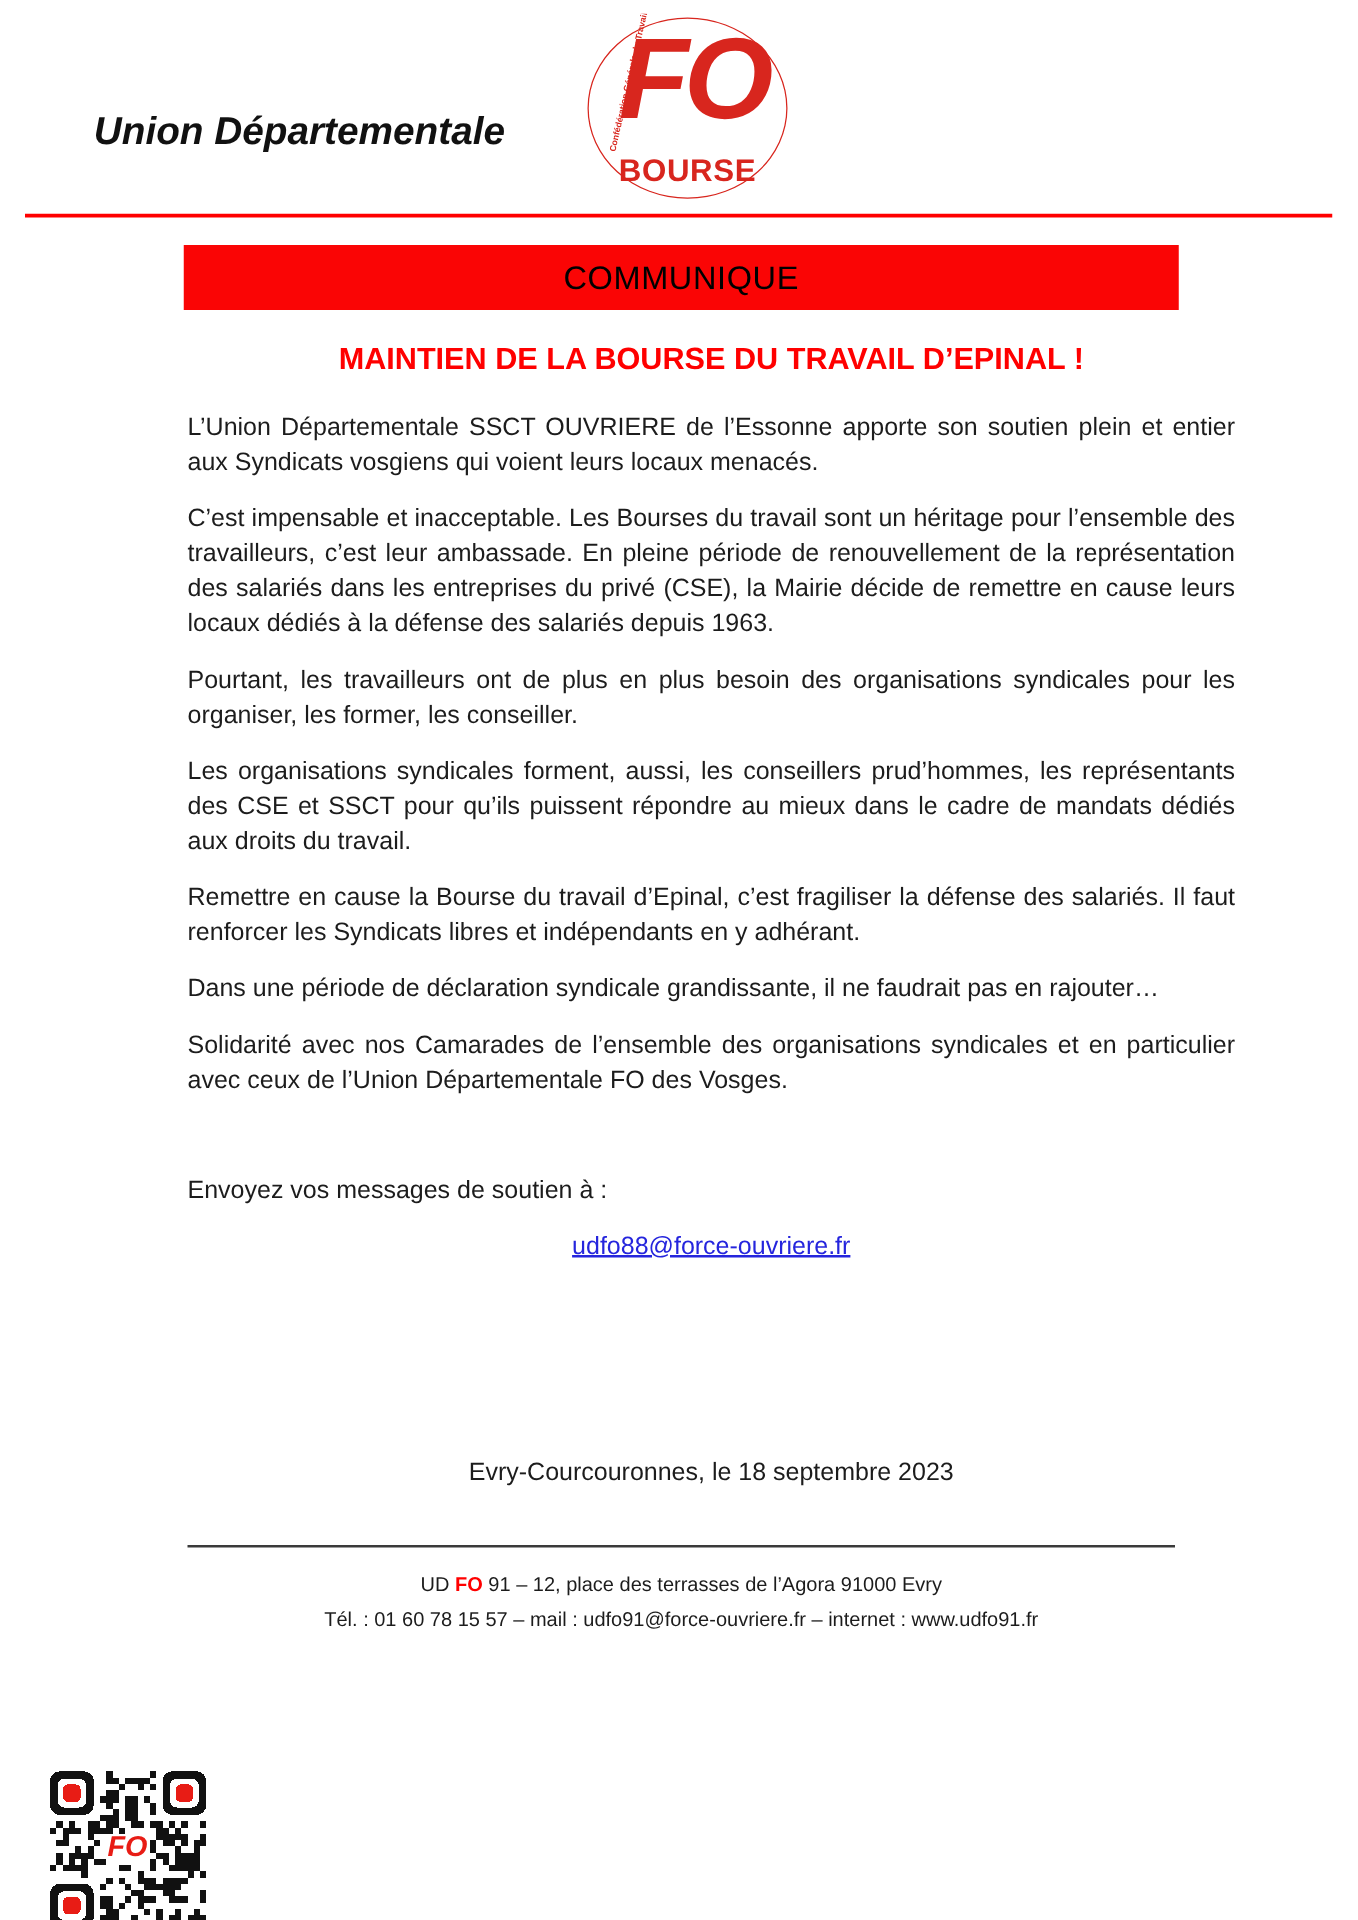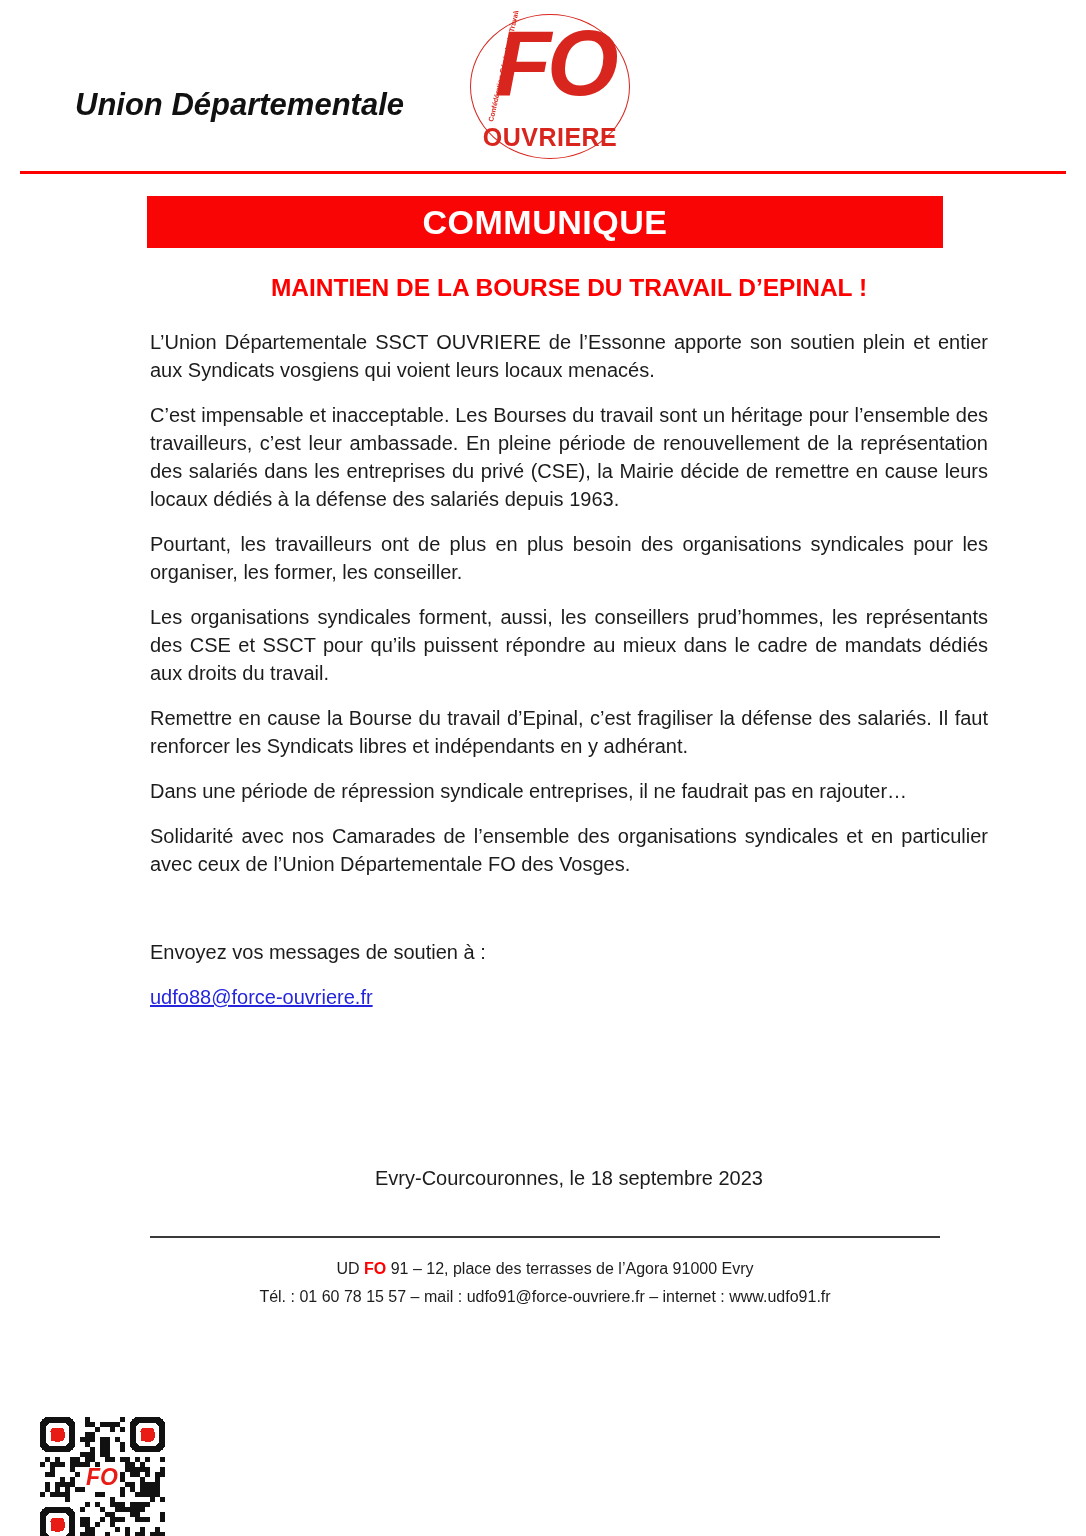--- a/index.html
+++ b/index.html
@@ -52,35 +52,35 @@
 
   .red-rule{height:3px;background:var(--title-red);width:100%;}
 
   
   .banner{
     margin:22px 123px 0 127px;height:52px;
     background:var(--banner-red);
     display:flex;align-items:center;justify-content:center;
   }
   .banner span{
-    color:#ffffff;font-size:34px;font-weight:700;letter-spacing:0.5px;
+    color:#000000;font-size:26px;font-weight:400;letter-spacing:0.5px;
   }
 
   
   .content{padding:0 78px 0 130px;}
   .doc-title{
     margin:26px 0 26px 0;text-align:center;
     font-size:24.5px;font-weight:900;color:var(--title-red);
   }
   .content p{
     margin:0 0 17px 0;font-size:20px;line-height:28px;color:var(--ink);
   }
   .para{text-align:justify;}
   .cta{margin-top:60px !important;}
-  .email-line{margin-top:17px;}
+  .email-line{margin-top:17px;text-align:center;}
   .email-link{color:var(--link-blue);text-decoration:underline;cursor:pointer;}
   .pj{margin-top:64px !important;}
   .dateline{margin-top:153px !important;text-align:center;}
 
   
   .footer-rule{
     margin:44px 126px 0 130px;border:none;border-top:2px solid #3a3a3a;height:0;
   }
   .footer-text{
     margin-top:17px;padding:0 126px 0 130px;text-align:center;
@@ -95,39 +95,39 @@
 </head>
 <body>
 
 <div class="page">
 
   <header class="letterhead">
     <div class="org-left">Union Départementale</div>
     <div class="logo">
       <div class="logo-arc">Confédération Générale du Travail</div>
       <div class="logo-fo">FO</div>
-      <div class="logo-region">OUVRIERE</div>
+      <div class="logo-region">BOURSE</div>
     </div>
   </header>
 
   <div class="red-rule"></div>
 
   <div class="banner">
     <span>COMMUNIQUE</span>
   </div>
 
   <main class="content">
     <h1 class="doc-title">MAINTIEN DE LA BOURSE DU TRAVAIL D’EPINAL !</h1>
 
     <p class="para">L’Union Départementale SSCT OUVRIERE de l’Essonne apporte son soutien plein et entier aux Syndicats vosgiens qui voient leurs locaux menacés.</p>
     <p class="para">C’est impensable et inacceptable. Les Bourses du travail sont un héritage pour l’ensemble des travailleurs, c’est leur ambassade. En pleine période de renouvellement de la représentation des salariés dans les entreprises du privé (CSE), la Mairie décide de remettre en cause leurs locaux dédiés à la défense des salariés depuis 1963.</p>
     <p class="para">Pourtant, les travailleurs ont de plus en plus besoin des organisations syndicales pour les organiser, les former, les conseiller.</p>
     <p class="para">Les organisations syndicales forment, aussi, les conseillers prud’hommes, les représentants des CSE et SSCT pour qu’ils puissent répondre au mieux dans le cadre de mandats dédiés aux droits du travail.</p>
     <p class="para">Remettre en cause la Bourse du travail d’Epinal, c’est fragiliser la défense des salariés. Il faut renforcer les Syndicats libres et indépendants en y adhérant.</p>
-    <p class="para">Dans une période de répression syndicale entreprises, il ne faudrait pas en rajouter…</p>
+    <p class="para">Dans une période de déclaration syndicale grandissante, il ne faudrait pas en rajouter…</p>
     <p class="para">Solidarité avec nos Camarades de l’ensemble des organisations syndicales et en particulier avec ceux de l’Union Départementale FO des Vosges.</p>
 
     <p class="cta">Envoyez vos messages de soutien à :</p>
 
     <p class="email-line"><a class="email-link" href="#">udfo88@force-ouvriere.fr</a></p>
 
 
     <p class="dateline">Evry-Courcouronnes, le 18 septembre 2023</p>
   </main>
 

